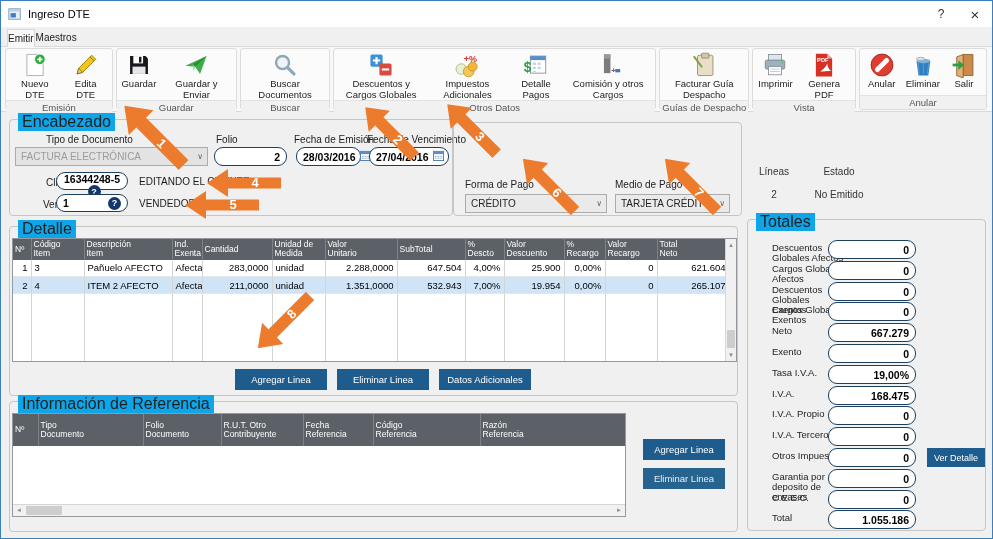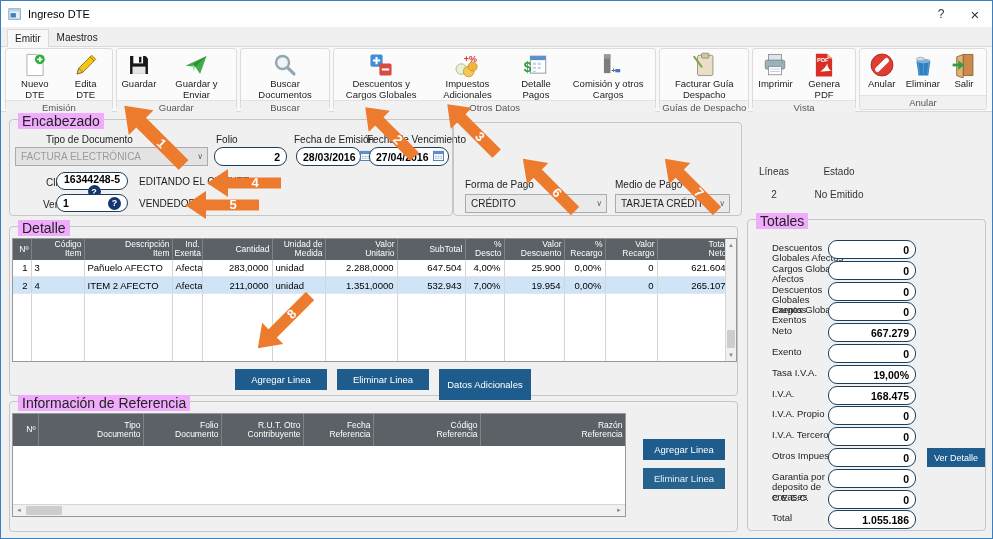--- a/index.html
+++ b/index.html
@@ -7,51 +7,51 @@
   *{box-sizing:border-box;}
   .window{position:relative;width:993px;height:539px;border:1px solid #3c7fbe;background:#f0f0f0;overflow:hidden;}
   
   .titlebar{position:absolute;left:0;top:0;right:0;height:26px;background:#fff;display:flex;align-items:center;padding-left:7px;}
   .titlebar .app-ic{width:14px;height:14px;margin-right:6px;}
   .titlebar .ttl{font-size:11px;color:#000;}
   .winbtns{position:absolute;right:0;top:0;height:26px;display:flex;}
   .winbtn{width:34px;height:26px;display:flex;align-items:center;justify-content:center;font-size:12px;color:#333;cursor:default;}
   
   .tabstrip{position:absolute;left:0;top:26px;right:0;height:20px;background:#f0f0f0;display:flex;align-items:flex-end;padding-left:6px;border-bottom:1px solid #d9d9d9;}
-  .tab{font-size:10px;color:#222;padding:3px 7px;border:1px solid transparent;border-bottom:none;}
+  .tab{font-size:10px;color:#222;padding:3px 0;border:1px solid transparent;border-bottom:none;}
   .tab.active{background:#f8f8f8;border-color:#d9d9d9;position:relative;top:1px;}
   
   .ribbon{position:absolute;left:0;top:46px;right:0;height:65px;background:#f8f8f8;border-bottom:1px solid #d9d9d9;display:flex;align-items:stretch;padding:1px 2px 1px 4px;}
   .rgroup{border:1px solid #dcdcdc;border-radius:3px;margin-right:3px;display:flex;flex-direction:column;background:#fbfbfb;}
   .rrow{flex:1;display:flex;align-items:flex-start;padding:1px 2px 0 2px;}
   .rbtn{display:flex;flex-direction:column;align-items:center;justify-content:flex-start;padding:1px 4px 0 4px;max-width:90px;min-width:40px;cursor:default;}
   .ricon{width:26px;height:26px;display:block;margin:1px 0 0 0;}
   .ricon svg{width:26px;height:26px;display:block;}
   .rlabel{font-size:9.5px;line-height:1.12;color:#222;text-align:center;margin-top:1px;}
   .rcap{height:14px;font-size:9.5px;color:#555;text-align:center;background:#f1f1f1;border-top:1px solid #e2e2e2;border-radius:0 0 3px 3px;line-height:13px;}
   
   .main{position:absolute;left:0;top:111px;right:0;bottom:0;background:#f0f0f0;}
   .gbox{position:absolute;border:1px solid #c6c6c6;border-radius:4px;}
-  .gbox>.legend{position:absolute;top:-7px;left:8px;background:#f0abfc;padding:0 4px;font-size:14px;color:#222;}
+  .gbox>.legend{position:absolute;top:-7px;left:8px;background:#0ea5e9;padding:0 4px;font-size:16px;color:#222;}
   .flabel{position:absolute;font-size:10px;color:#222;white-space:nowrap;}
   .rfield{position:absolute;background:#fff;border:1.5px solid #1c3f5e;border-radius:9px;display:flex;align-items:center;font-size:10.5px;font-weight:bold;color:#000;padding:0 6px;}
   .rfield .val{flex:1;}
   .rfield.right .val{text-align:right;}
   .helpdot{width:13px;height:13px;border-radius:50%;background:#15356e;color:#fff;font-size:9px;font-weight:bold;display:flex;align-items:center;justify-content:center;margin-left:4px;flex:0 0 auto;}
   .calic{margin-left:4px;flex:0 0 auto;display:block;}
   .dd{position:absolute;background:#eaeaea;border:1px solid #ababab;font-size:10px;color:#222;display:flex;align-items:center;padding:0 16px 0 5px;}
   .dd .chev{position:absolute;right:4px;font-size:8px;color:#666;}
   .dd.disabled{background:#e3e3e3;color:#9b9b9b;}
   .hint{position:absolute;font-size:10px;color:#1a1a1a;white-space:nowrap;}
   .statlbl{position:absolute;font-size:10px;color:#333;text-align:center;}
   .statval{position:absolute;font-size:10px;color:#333;text-align:center;}
   
   .twrap{position:absolute;border:1px solid #93999f;background:#fff;overflow:hidden;}
   table.grid{border-collapse:collapse;table-layout:fixed;}
-  table.grid th{background:#5b6167;color:#fff;font-size:8.5px;font-weight:normal;line-height:1.1;border-right:1px solid #7d8287;padding:1px 2px;height:20px;vertical-align:middle;text-align:right;}
+  table.grid th{background:#5b6167;color:#fff;font-size:8.5px;font-weight:normal;line-height:1.1;border-right:1px solid #7d8287;padding:1px 2px;height:20px;vertical-align:middle;text-align:left;}
   table.grid td{font-size:9.5px;color:#000;border-right:1px solid #d4d4d4;border-bottom:1px solid #e6e6e6;padding:0 3px;height:17px;white-space:nowrap;overflow:hidden;}
   table.grid tr.filler td{border-bottom:none;}
   tr.selrow td{background:#cfe5f7;}
   td.curcell{background:#c6c6c6;}
   td.al-r{text-align:right;} td.al-l{text-align:left;}
   .vscroll{position:absolute;top:0;right:0;bottom:0;width:11px;background:#f1f1f1;border-left:1px solid #d6d6d6;}
   .vscroll .arr{position:absolute;left:0;width:10px;height:12px;font-size:6px;color:#8a8a8a;text-align:center;line-height:12px;}
   .vscroll .thumb{position:absolute;left:1px;width:8px;height:18px;background:#cdcdcd;border-radius:1px;}
   .hscroll{position:absolute;left:0;right:0;bottom:0;height:12px;background:#f1f1f1;border-top:1px solid #d6d6d6;}
   .hscroll .arr{position:absolute;top:0;height:11px;width:12px;font-size:6px;color:#8a8a8a;text-align:center;line-height:11px;}
@@ -485,21 +485,21 @@
             </tbody>
           </table>
         <div class="vscroll">
           <div class="arr" style="top:0;">▲</div>
           <div class="thumb" style="bottom:13px;"></div>
           <div class="arr" style="bottom:0;">▼</div>
         </div>
       </div>
       <div class="bluebtn" style="left:225px;top:142px;width:92px;height:21px;">Agregar Linea</div>
       <div class="bluebtn" style="left:327px;top:142px;width:92px;height:21px;">Eliminar Linea</div>
-      <div class="bluebtn" style="left:429px;top:142px;width:92px;height:31px;">Datos Adicionales</div>
+      <div class="bluebtn" style="left:429px;top:142px;width:92px;height:21px;">Datos Adicionales</div>
     </div>
 
     <div class="gbox" style="left:8px;top:289px;width:729px;height:131px;">
       <span class="legend">Información de Referencia</span>
       <div class="twrap" style="left:2px;top:11px;width:614px;height:104px;">
         <table class="grid" style="width:612px;">
             <colgroup>
               <col style="width:25px">
               <col style="width:105px">
               <col style="width:78px">

